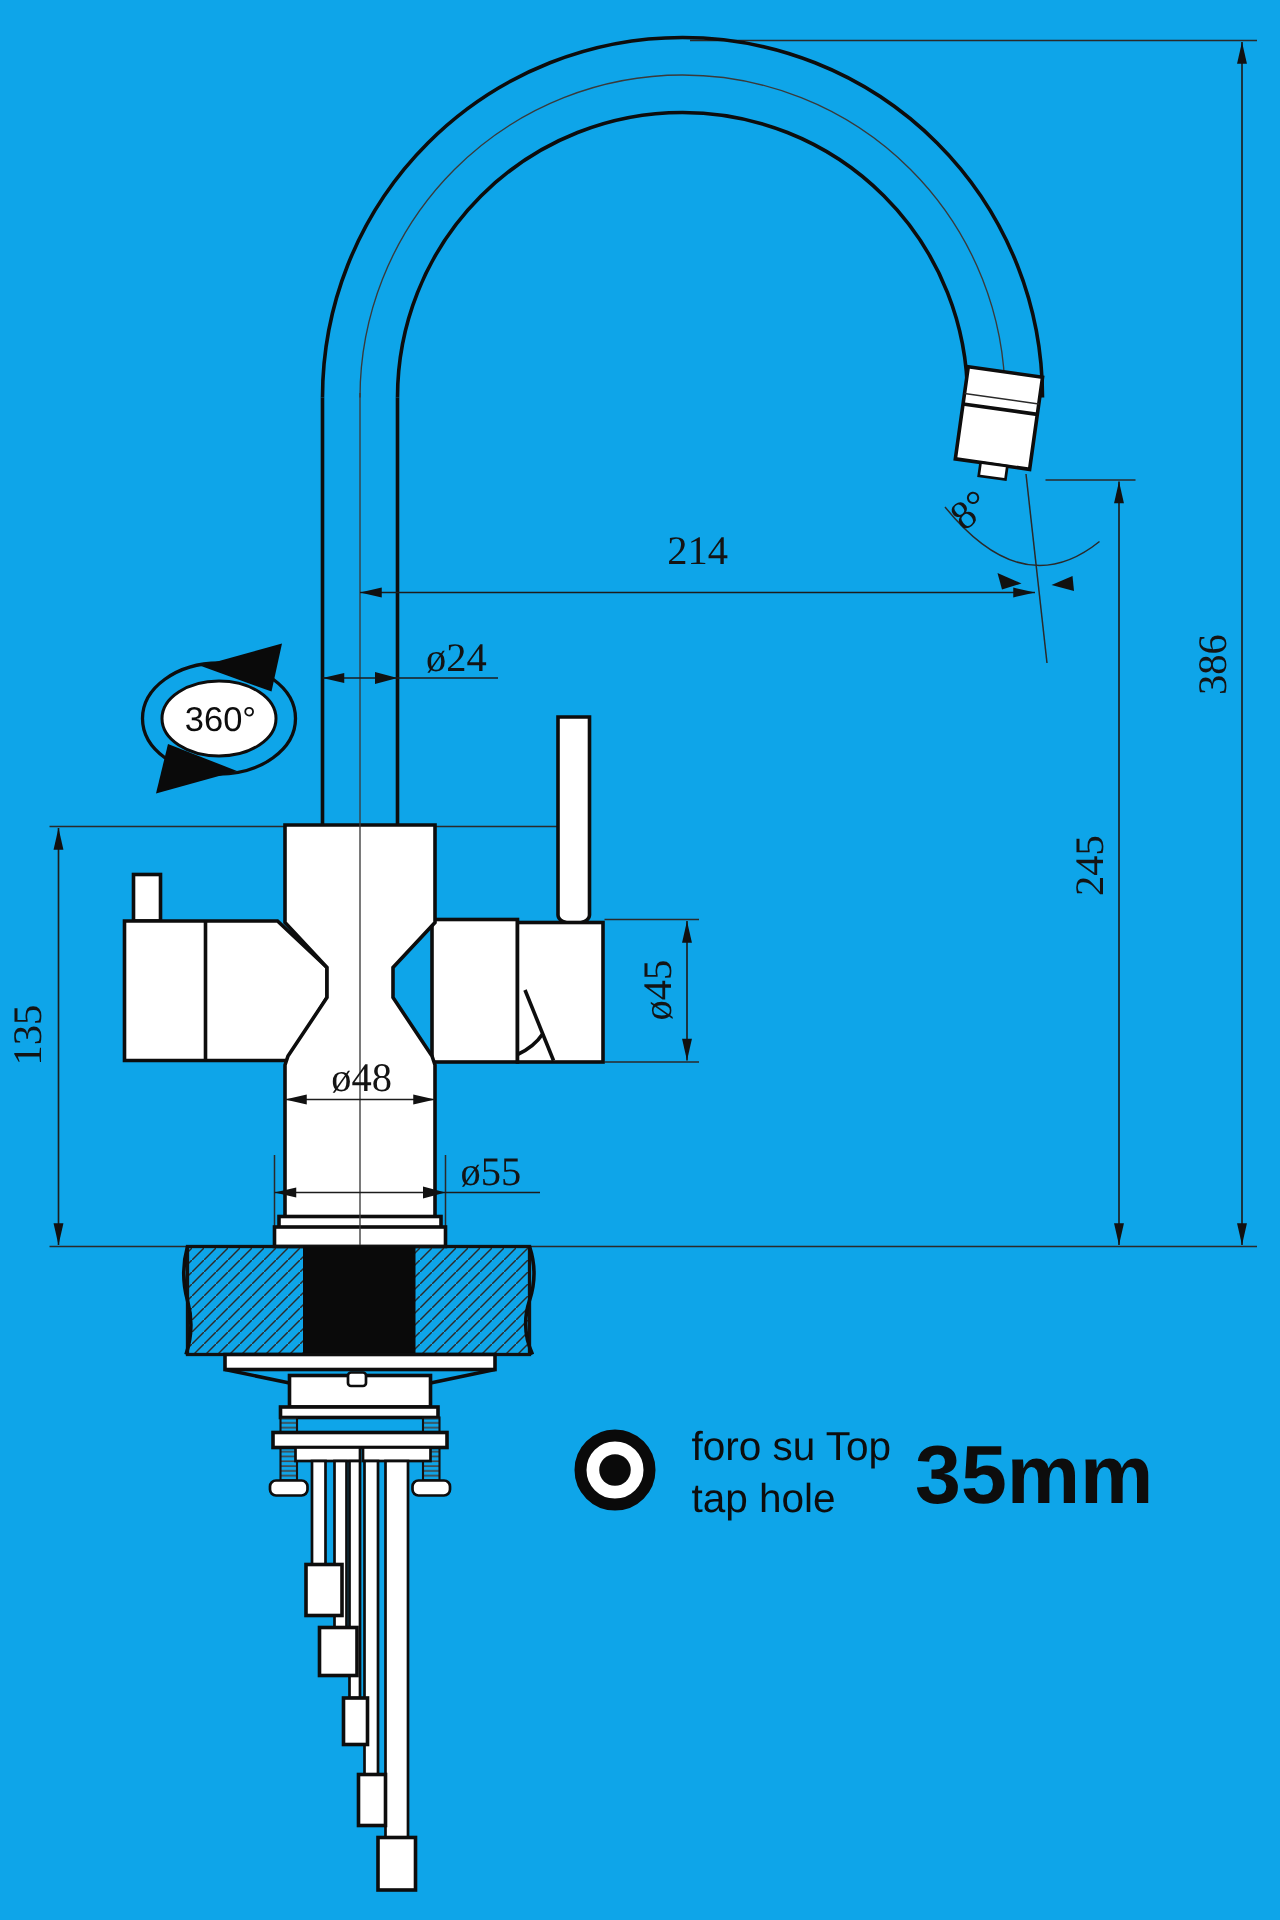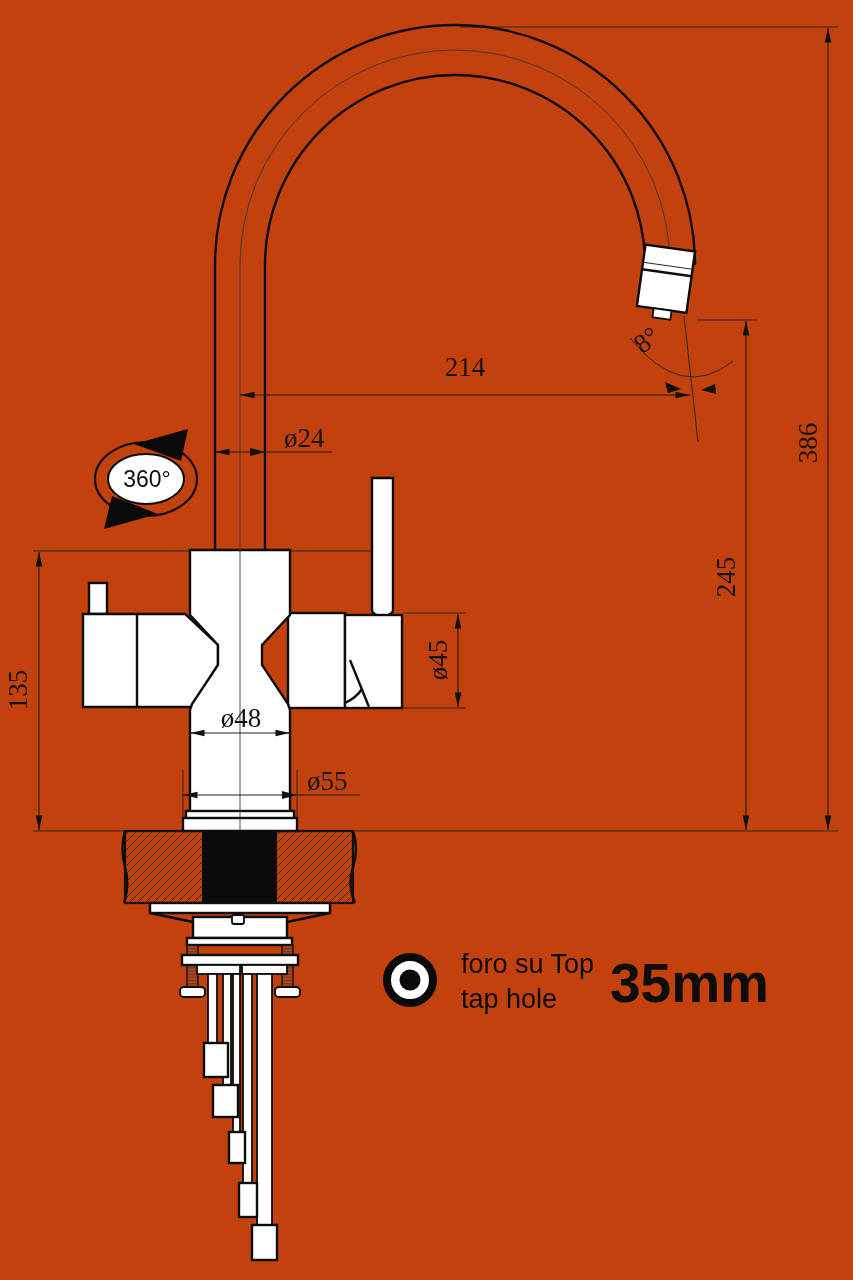--- a/index.html
+++ b/index.html
@@ -1,16 +1,16 @@
 <!DOCTYPE html>
 <html><head>
 <meta charset="utf-8">
 <style>
   html,body{margin:0;padding:0;background:#fff;}
-  .stage{position:relative;width:853px;height:1280px;background:#c2410c;overflow:hidden;}
+  .stage{position:relative;width:853px;height:1280px;background:#0ea5e9;overflow:hidden;}
   svg{display:block;}
   
   .o   {stroke:#0d0d0d;stroke-width:2.4;fill:#fff;stroke-linejoin:miter;}
   .on  {stroke:#0d0d0d;stroke-width:2.4;fill:none;}
   .o2  {stroke:#0d0d0d;stroke-width:1.8;fill:#fff;}
   .thin{stroke:#2a2a2a;stroke-width:1;fill:none;}
   .diml{stroke:#1c1c1c;stroke-width:1.1;fill:none;}
   .cl  {stroke:#3a3a3a;stroke-width:0.9;fill:none;}
   .blk {fill:#0a0a0a;stroke:none;}
   

